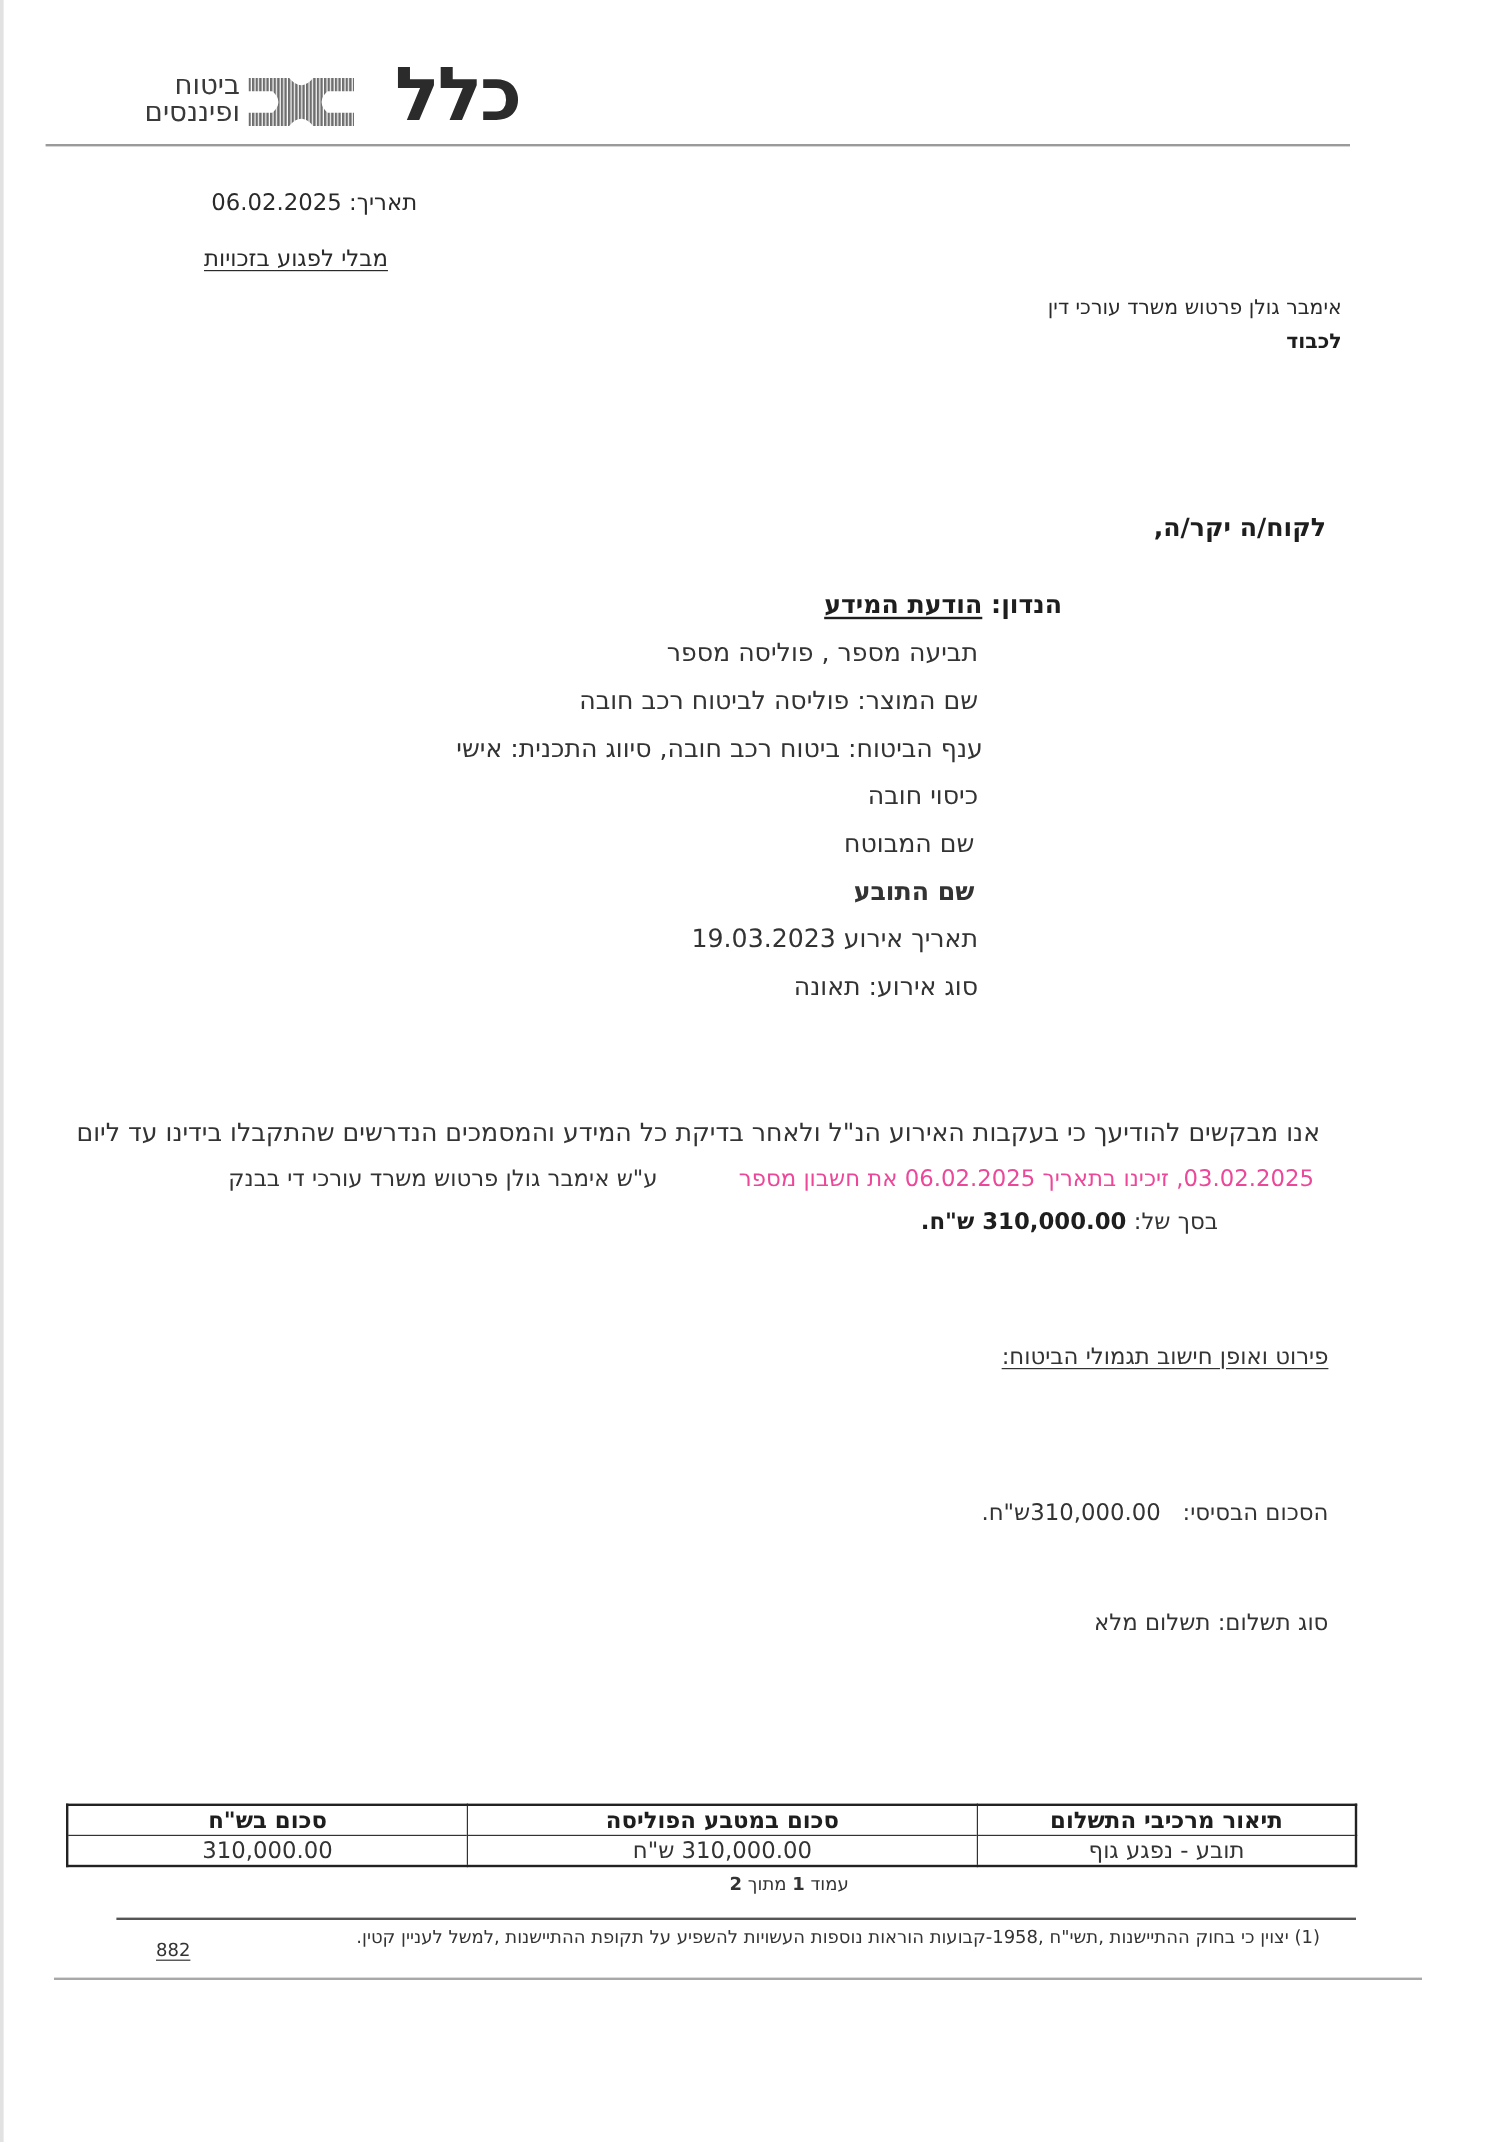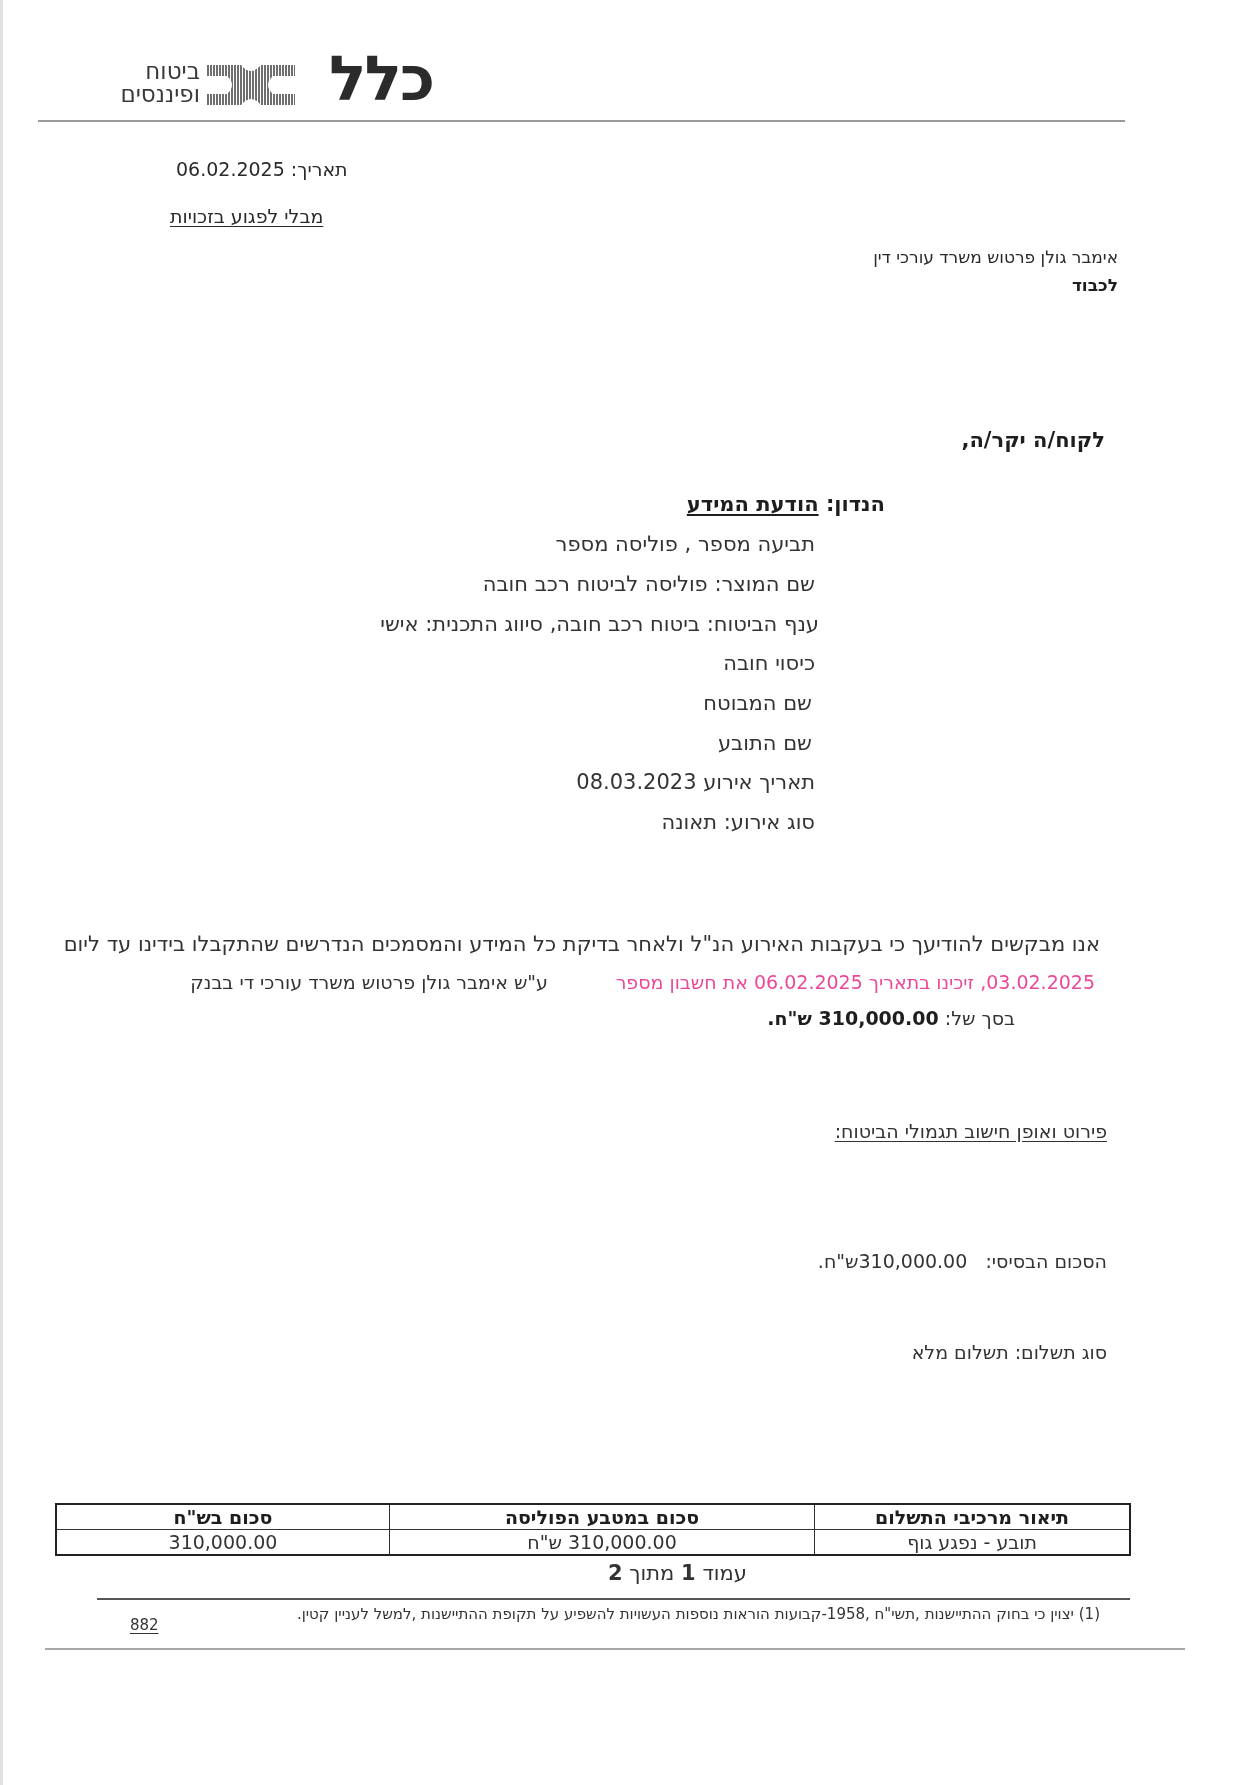--- a/index.html
+++ b/index.html
@@ -65,22 +65,22 @@
 <div class="abs t20 bold" style="right:370px; top:492px;">
   <span>הנדון:</span>
   <span class="ul">הודעת המידע</span>
 </div>
 
 <div class="detail" style="top:532px;">תביעה מספר                     , פוליסה מספר</div>
 <div class="detail" style="top:572px;">שם המוצר: פוליסה לביטוח רכב חובה</div>
 <div class="detail" style="top:612px; right:436px;">ענף הביטוח: ביטוח רכב חובה, סיווג התכנית: אישי</div>
 <div class="detail" style="top:651px;">כיסוי  חובה</div>
 <div class="detail" style="top:691px; right:443px;">שם המבוטח</div>
-<div class="detail" style="top:731px; right:443px;">שם התובע</div>
-<div class="detail" style="top:770px;">תאריך אירוע 08.03.2023</div>
+<div class="detail" style="top:731px; right:443px;font-weight:bold;">שם התובע</div>
+<div class="detail" style="top:770px;">תאריך אירוע 19.03.2023</div>
 <div class="detail" style="top:810px;">סוג אירוע:  תאונה</div>
 
 <div class="abs t20" style="right:155px; top:932px; color:#333;">אנו מבקשים להודיעך כי בעקבות האירוע הנ"ל ולאחר בדיקת כל המידע והמסמכים    הנדרשים שהתקבלו בידינו עד ליום</div>
 <div class="abs t18" style="right:160px; top:971px; color:#ec4899;">03.02.2025, זיכינו בתאריך 06.02.2025 את חשבון מספר</div>
 <div class="abs t18" style="right:707px; top:971px; color:#333;">ע"ש אימבר גולן פרטוש משרד עורכי די בבנק</div>
 <div class="abs t18" style="right:240px; top:1007px; color:#333;">
   <span>בסך של:</span>
   <span class="bold">310,000.00 ש"ח.</span>
 </div>
 
@@ -106,21 +106,21 @@
   </thead>
   <tbody>
     <tr>
       <td>תובע - נפגע גוף</td>
       <td>310,000.00   ש"ח</td>
       <td>310,000.00</td>
     </tr>
   </tbody>
 </table>
 
-<div class="abs" style="left:608px; top:1561px; font-size:21px; color:#333; direction:rtl;">
+<div class="abs" style="left:608px; top:1561px; font-size:15px; color:#333; direction:rtl;">
   <span>עמוד</span>
   <b>1</b>
   <span>מתוך</span>
   <b>2</b>
 </div>
 <div class="abs ul" style="left:130px; top:1616px; font-size:15px; color:#333;">882</div>
 
 <div class="rule" style="left:97px; top:1598px; width:1033px; height:2px; background:#555;"></div>
 <div class="abs" style="right:155px; top:1605px; font-size:15px; color:#333;">(1) יצוין כי בחוק ההתיישנות ,תשי"ח ,1958-קבועות הוראות נוספות העשויות להשפיע על תקופת ההתיישנות ,למשל לעניין קטין.</div>
 

